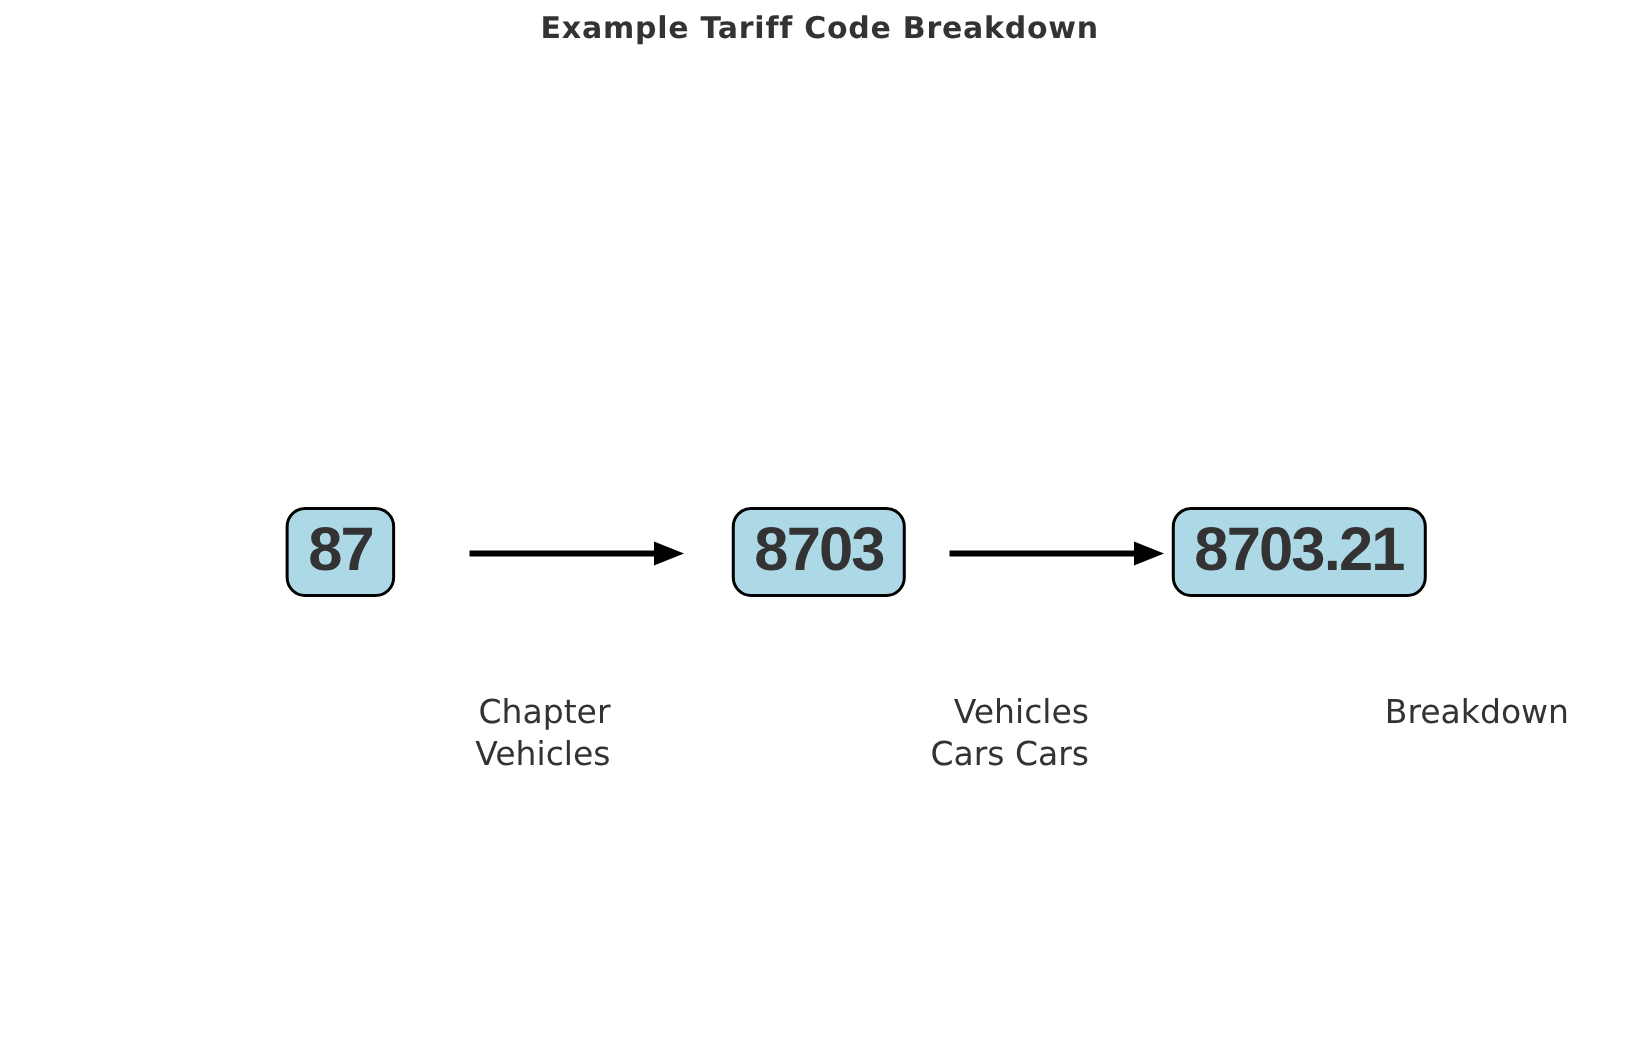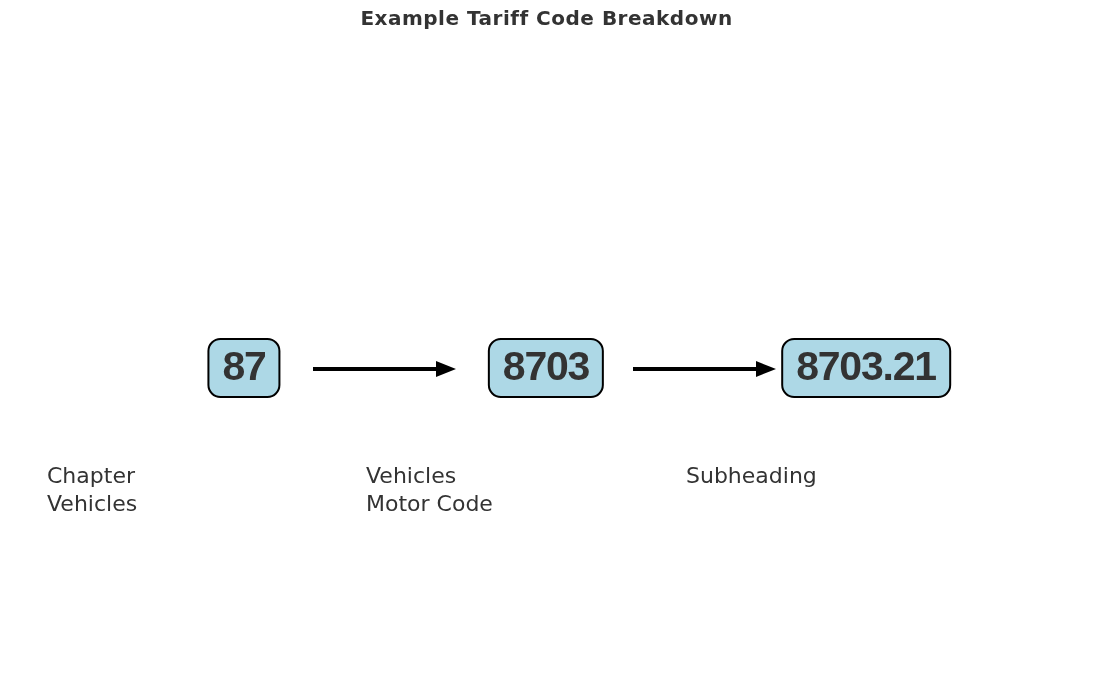--- a/index.html
+++ b/index.html
@@ -50,42 +50,42 @@
     color: var(--text-color, #333333);
     white-space: nowrap;
     line-height: 1;
     padding-bottom: 3px;
   }
   .node-label {
     position: absolute;
     top: 462px;
     width: 360px;
     transform: translateX(-50%);
-    text-align: left;
+    text-align: right;
     font-size: 22px;
     line-height: 27.5px;
     color: var(--text-color, #333333);
   }
   .node-label span { display: block; }
   .arrow-line {
     position: absolute;
     top: 366.5px;
     height: 4px;
     background: var(--arrow-color, #000000);
   }
   .arrow-head {
     position: absolute;
     top: 360.5px;
     width: 0;
     height: 0;
     border-top: 8px solid transparent;
     border-bottom: 8px solid transparent;
     border-left: 20px solid var(--arrow-color, #000000);
   }
-  .box-chapter    { left: 244px; }
+  .box-chapter    { left: 227px; }
   .box-heading    { left: 546px; text-align: center; }
   .box-subheading { left: 866px; }
   .label-chapter    { left: 227px; }
   .label-heading    { left: 546px; }
   .label-subheading { left: 866px; }
   .arrow1-line { left: 313px; width: 123px; }
   .arrow1-head { left: 436px; }
   .arrow2-line { left: 633px; width: 123px; }
   .arrow2-head { left: 756px; }
 </style>
@@ -105,26 +105,26 @@
   </div>
 
   <div class="arrow-line arrow1-line"></div>
   <div class="arrow-head arrow1-head"></div>
 
   <div class="code-box box-heading">
     <span class="code-text">8703</span>
   </div>
   <div class="node-label label-heading">
     <span>Vehicles</span>
-    <span>Motor Code</span>
+    <span>Cars Cars</span>
   </div>
 
   <div class="arrow-line arrow2-line"></div>
   <div class="arrow-head arrow2-head"></div>
 
   <div class="code-box box-subheading">
     <span class="code-text">8703.21</span>
   </div>
   <div class="node-label label-subheading">
-    <span>Subheading</span>
+    <span>Breakdown</span>
   </div>
 
 </div>
 
 </body></html>

